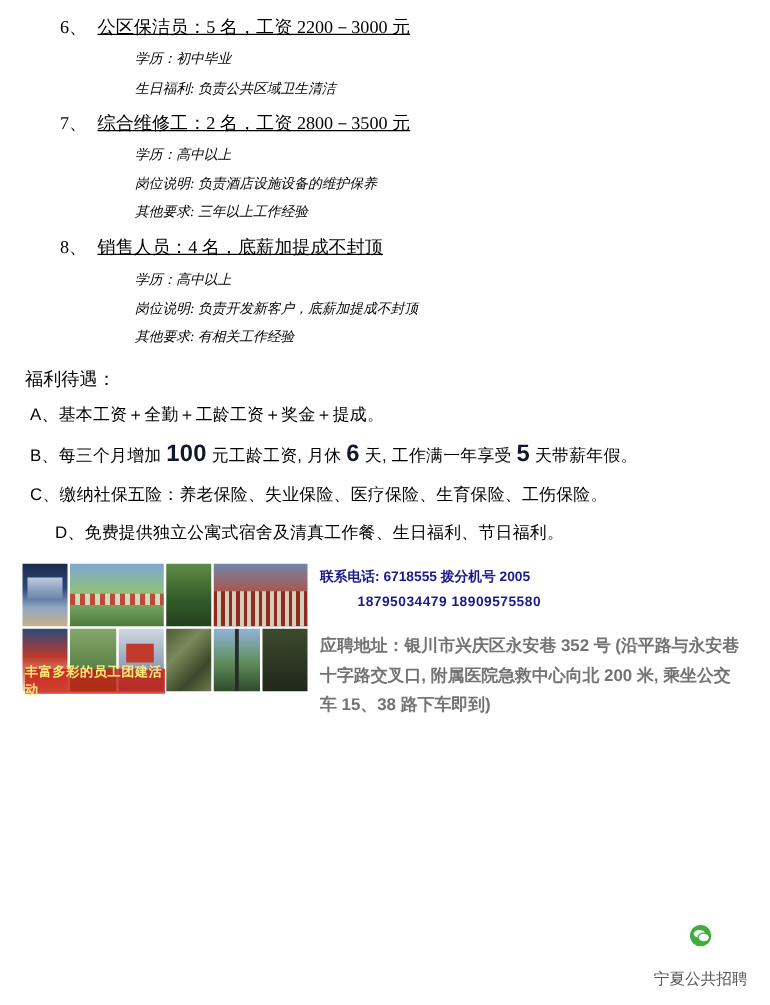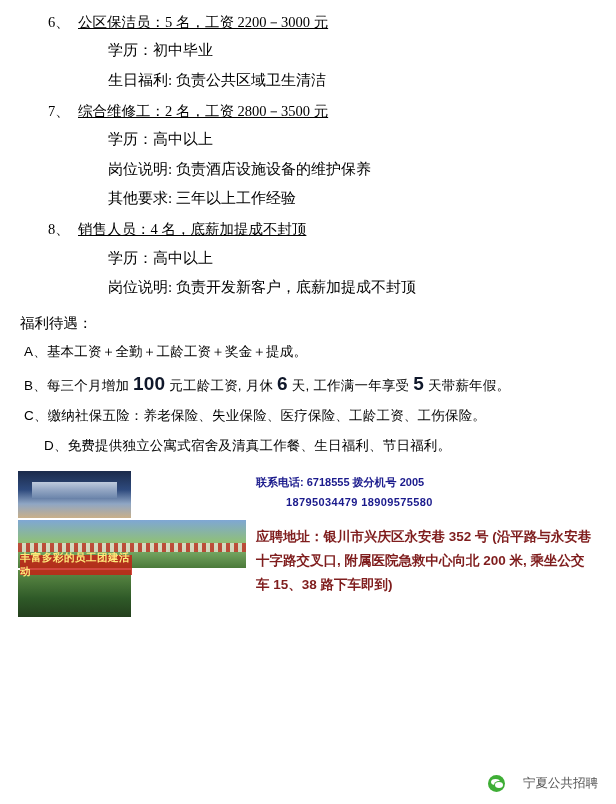--- a/index.html
+++ b/index.html
@@ -30,23 +30,24 @@
     padding: 3px 0 3px 0;
   }
   .job-num {
     width: 34px;
     flex: 0 0 34px;
     padding-left: 30px;
     font-size: 14.5px;
   }
   .job-title { flex: 1; padding-left: 26px; text-decoration: underline; }
   .job-line {
-    font-size: 15px;
+    font-size: 11px;
     line-height: 1.55;
     padding: 3px 0 3px 90px;
+    font-style: italic;
   }
 
   
   .welfare-title {
     font-size: 14.5px;
     padding: 10px 0 4px 2px;
     font-family: Liberation Serif, serif;
   }
   .welfare-item {
     font-size: 13.5px;
@@ -65,21 +66,21 @@
   .bottom {
     display: flex;
     margin-top: 10px;
     gap: 10px;
   }
   .collage {
     width: 228px;
     flex: 0 0 228px;
     height: 154px;
     display: grid;
-    grid-template-columns: repeat(2, 1fr);
+    grid-template-columns: repeat(6, 1fr);
     grid-template-rows: repeat(3, 1fr);
     gap: 2px;
     position: relative;
   }
   .cell { position: relative; overflow: hidden; }
   .cell.wide { grid-column: span 2; }
 
   
   .ph-stage { background: linear-gradient(180deg,#1b2a4a 0%, #2e4a7d 40%, #8fa6c4 70%, #c9b089 100%); }
   .ph-stage::after {
@@ -139,33 +140,34 @@
     margin-bottom: 2px;
   }
   .contact-line.phones {
     padding-left: 30px;
     letter-spacing: 0.4px;
   }
   .addr {
     margin-top: 14px;
     font-size: 13.5px;
     font-family: "Liberation Sans", sans-serif;
-    color: #7f1d1d;
+    color: #737373;
     font-weight: bold;
     line-height: 1.75;
   }
 
   
   .footer {
     position: absolute;
     right: 18px;
     bottom: 12px;
     display: flex;
     align-items: center;
     gap: 18px;
+    flex-direction: column;
   }
   .wechat-badge {
     width: 17px; height: 17px;
     border-radius: 50%;
     background: #3fae36;
     position: relative;
     flex: 0 0 17px;
   }
   .wechat-badge::before {
     content:"";
@@ -210,34 +212,35 @@
     <div class="job-line">其他要求:  三年以上工作经验</div>
   </div>
 
   <div class="job">
     <div class="job-head">
       <span class="job-num">8、</span>
       <span class="job-title">销售人员：4 名，底薪加提成不封顶</span>
     </div>
     <div class="job-line">学历：高中以上</div>
     <div class="job-line">岗位说明:  负责开发新客户，底薪加提成不封顶</div>
+    <div class="job-line">其他要求:  有相关工作经验</div>
   </div>
 
   <div class="welfare-title">福利待遇：</div>
 
   <div class="welfare-item">
     <span>A、</span><span>基本工资＋全勤＋工龄工资＋奖金＋提成。</span>
   </div>
 
   <div class="welfare-item">
     <span>B、</span><span>每三个月增加 <span class="big-red">100</span> 元工龄工资, 月休 <span class="big-red">6</span> 天, 工作满一年享受 <span class="big-red">5</span> 天带薪年假。</span>
   </div>
 
   <div class="welfare-item">
-    <span>C、</span><span>缴纳社保五险：养老保险、失业保险、医疗保险、工龄工资、工伤保险。</span>
+    <span>C、</span><span>缴纳社保五险：养老保险、失业保险、医疗保险、生育保险、工伤保险。</span>
   </div>
 
   <div class="welfare-item indent">
     <span>D、</span><span>免费提供独立公寓式宿舍及清真工作餐、生日福利、节日福利。</span>
   </div>
 
   <div class="bottom">
 
     <div class="collage">
       <div class="cell ph-stage"></div>

